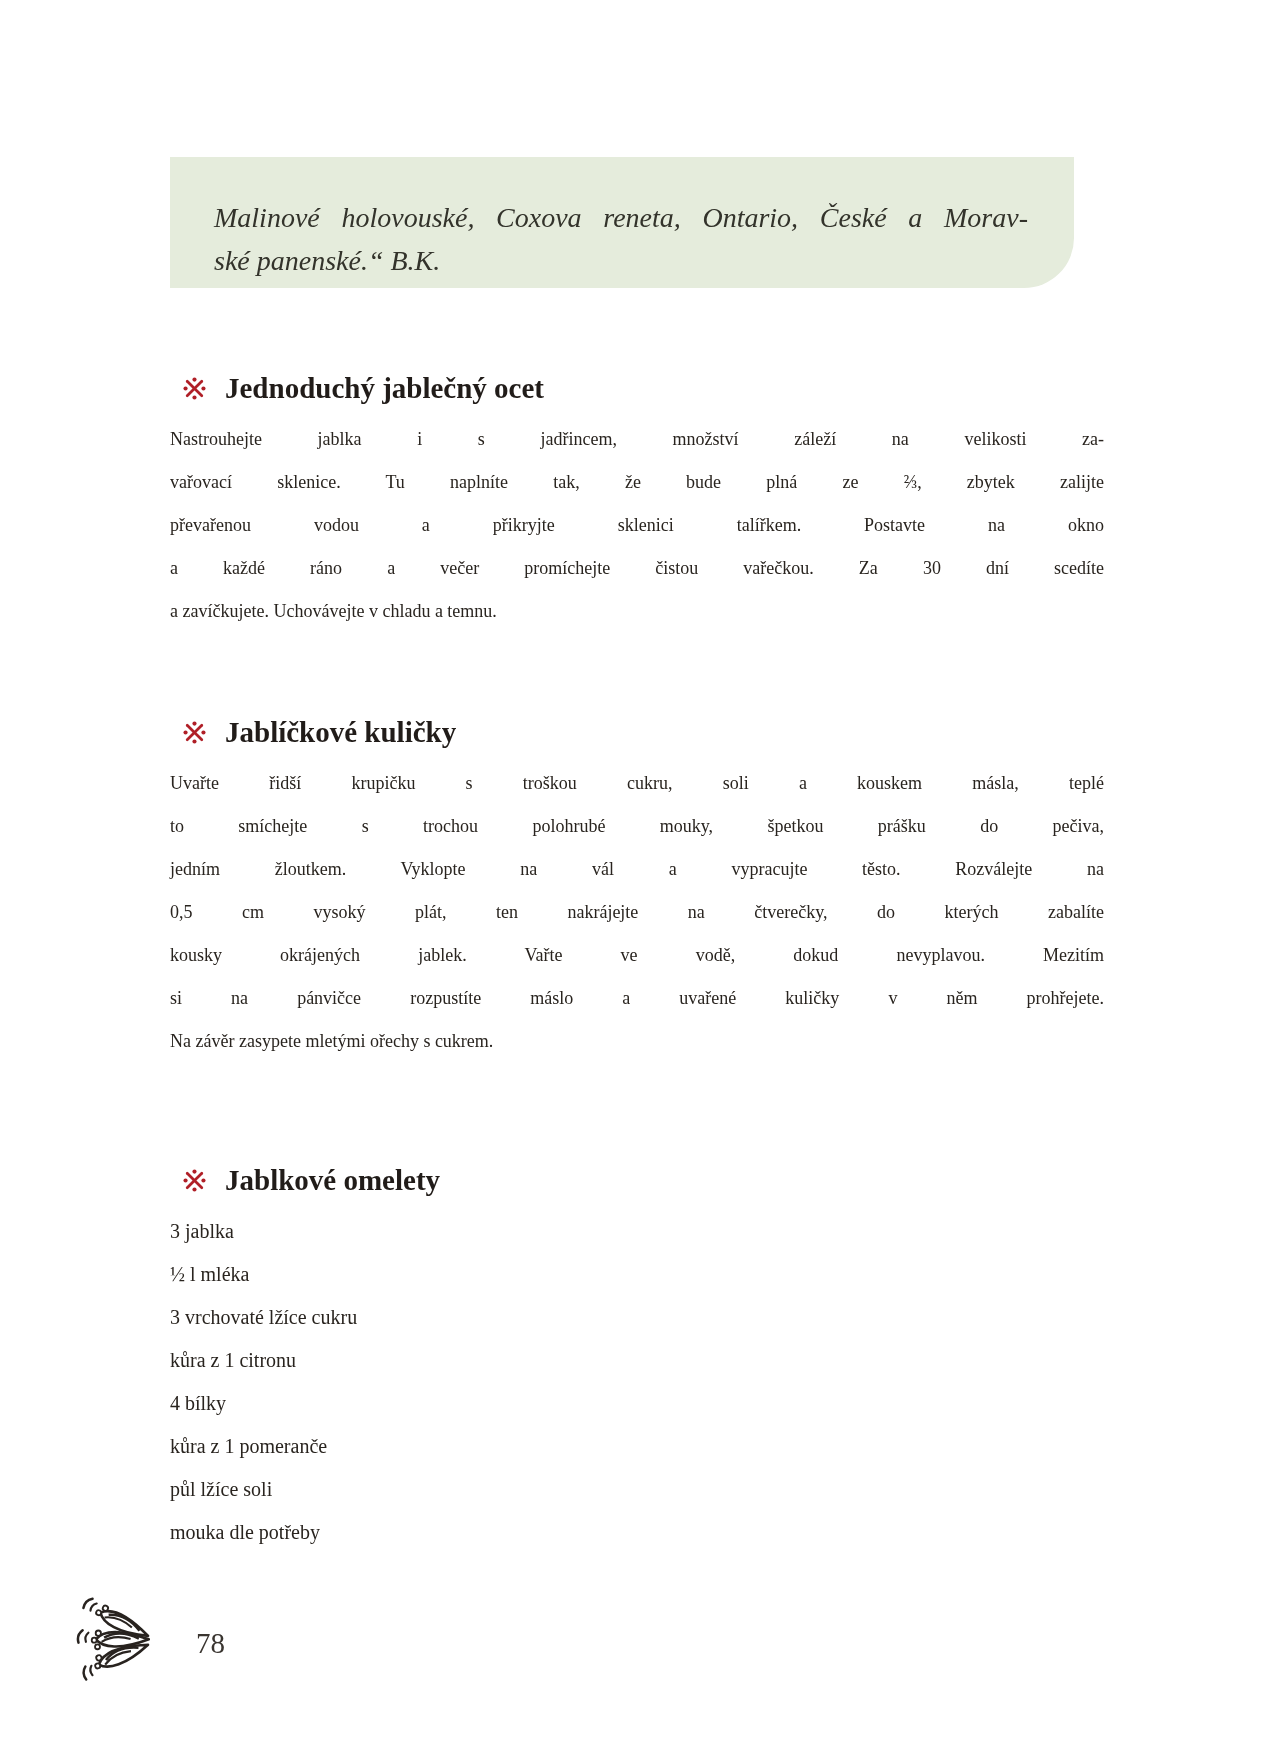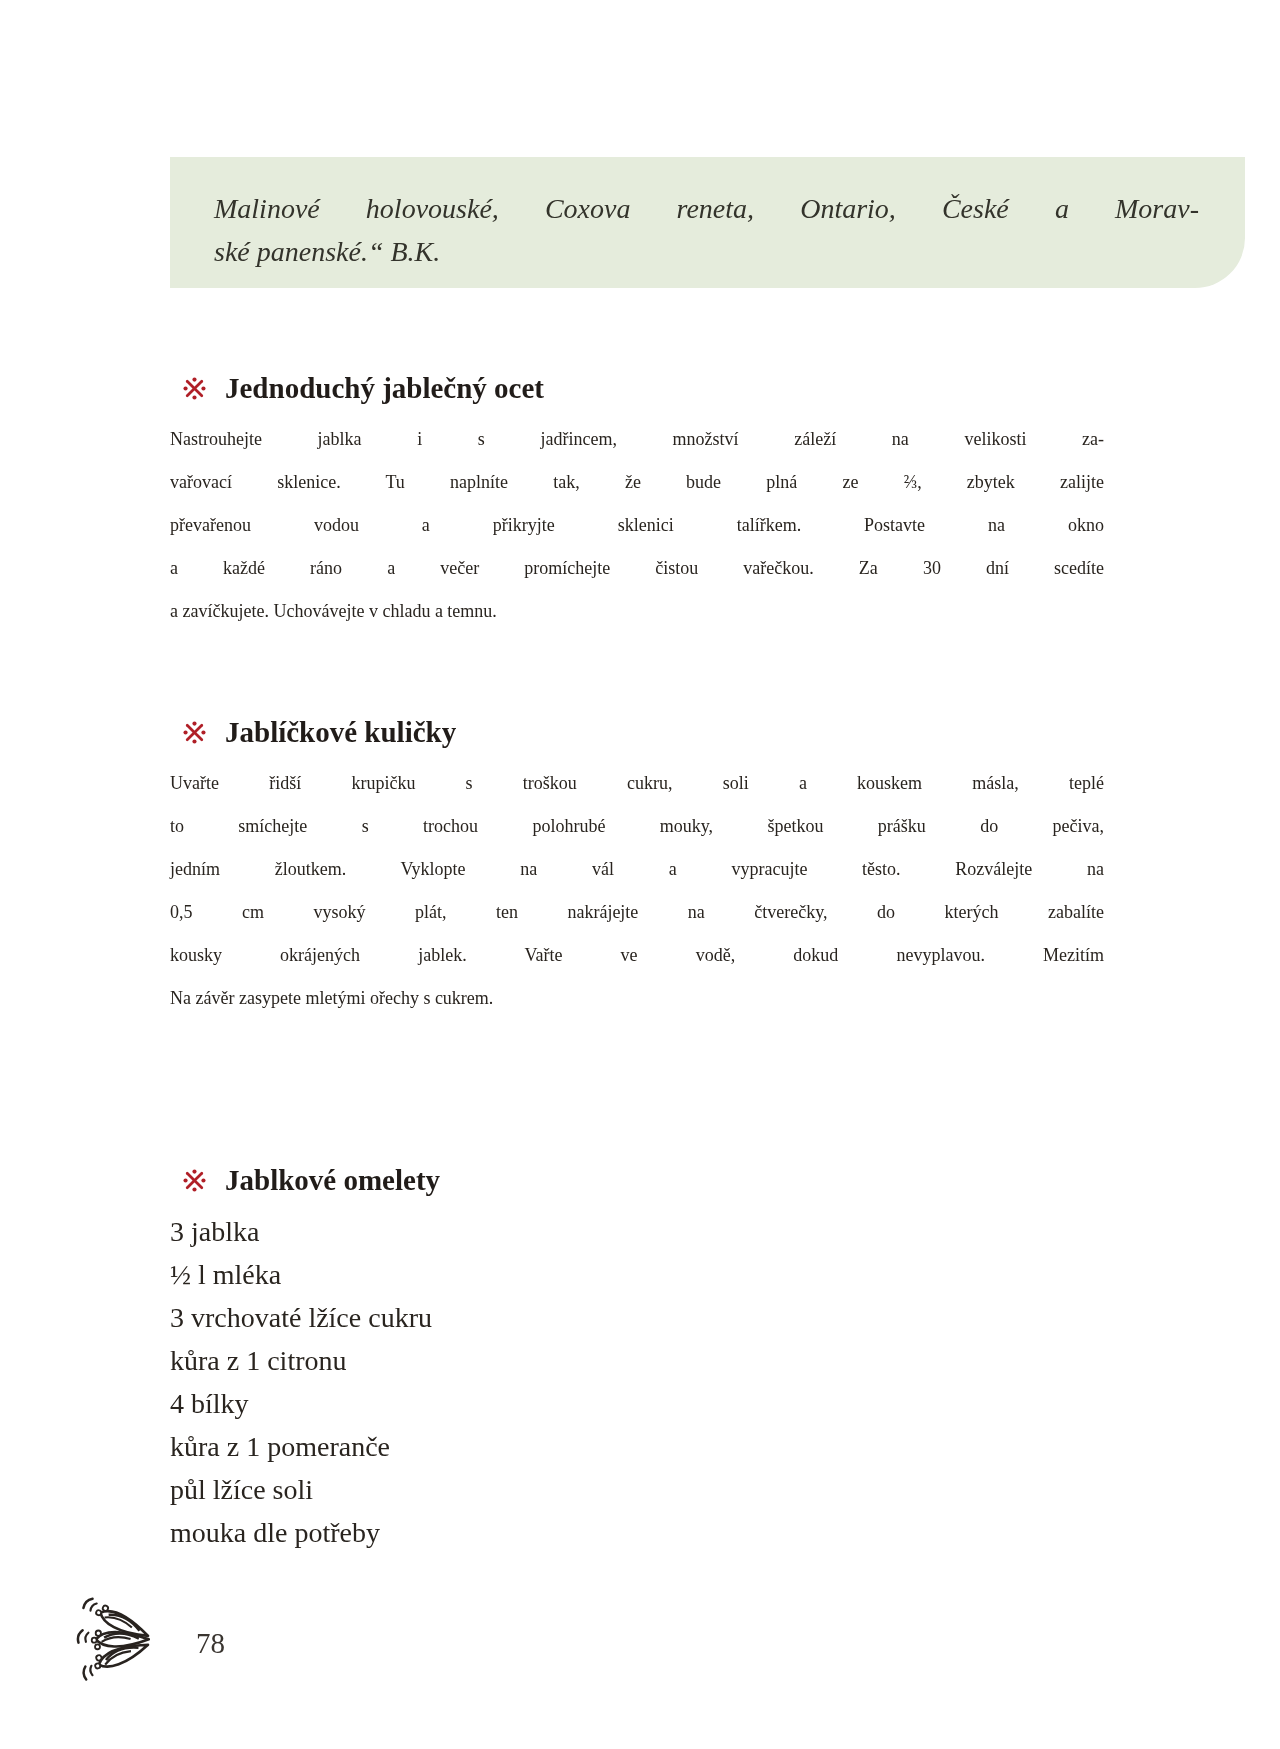--- a/index.html
+++ b/index.html
@@ -9,25 +9,25 @@
     font-family: "Liberation Serif", serif;
     color: #29241f;
     position: relative;
     overflow: hidden;
   }
 
   
   .quote-box {
     position: absolute;
     left: 170px; top: 157px;
-    width: 1075px; height: 131px;
+    width: 904px; height: 131px;
     background: #e5ecdc;
     border-radius: 0 0 50px 0;
     box-sizing: border-box;
-    padding: 30px 46px 0 44px;
+    padding: 39px 46px 0 44px;
   }
   .quote-line {
     font-style: italic;
     font-size: 28px;
     line-height: 43px;
     color: #33332b;
   }
   .j { text-align: justify; text-align-last: justify; }
 
   
@@ -48,21 +48,21 @@
   }
   .ref-mark { flex: 0 0 auto; display: inline-flex; }
   .para { margin: 2px 0 0 0; }
   .bline {
     font-size: 18px;
     line-height: 43px;
     color: #29241f;
   }
   .ing-list { margin-top: 2px; }
   .ing-line {
-    font-size: 28px;
+    font-size: 20px;
     line-height: 43px;
     color: #29241f;
     text-align: left;
   }
 
   
   .footer {
     position: absolute;
     left: 76px; top: 1595px;
     display: flex;
@@ -126,20 +126,21 @@
       </svg>
     </span>
     <span>Jablíčkové kuličky</span>
   </h2>
   <div class="para">
     <div class="bline j">Uvařte řidší krupičku s troškou cukru, soli a kouskem másla, teplé</div>
     <div class="bline j">to smíchejte s trochou polohrubé mouky, špetkou prášku do pečiva,</div>
     <div class="bline j">jedním žloutkem. Vyklopte na vál a vypracujte těsto. Rozválejte na</div>
     <div class="bline j">0,5 cm vysoký plát, ten nakrájejte na čtverečky, do kterých zabalíte</div>
     <div class="bline j">kousky okrájených jablek. Vařte ve vodě, dokud nevyplavou. Mezitím</div>
+    <div class="bline j">si na pánvičce rozpustíte máslo a uvařené kuličky v něm prohřejete.</div>
     <div class="bline">Na závěr zasypete mletými ořechy s cukrem.</div>
   </div>
 </div>
 
 <div class="section" style="top:1150px">
   <h2 class="section-heading">
     <span class="ref-mark">
       <svg width="25" height="25" viewBox="0 0 24 24">
         <g stroke="#b01f27" stroke-width="2.6" stroke-linecap="round">
           <line x1="5" y1="5" x2="19" y2="19"></line>

